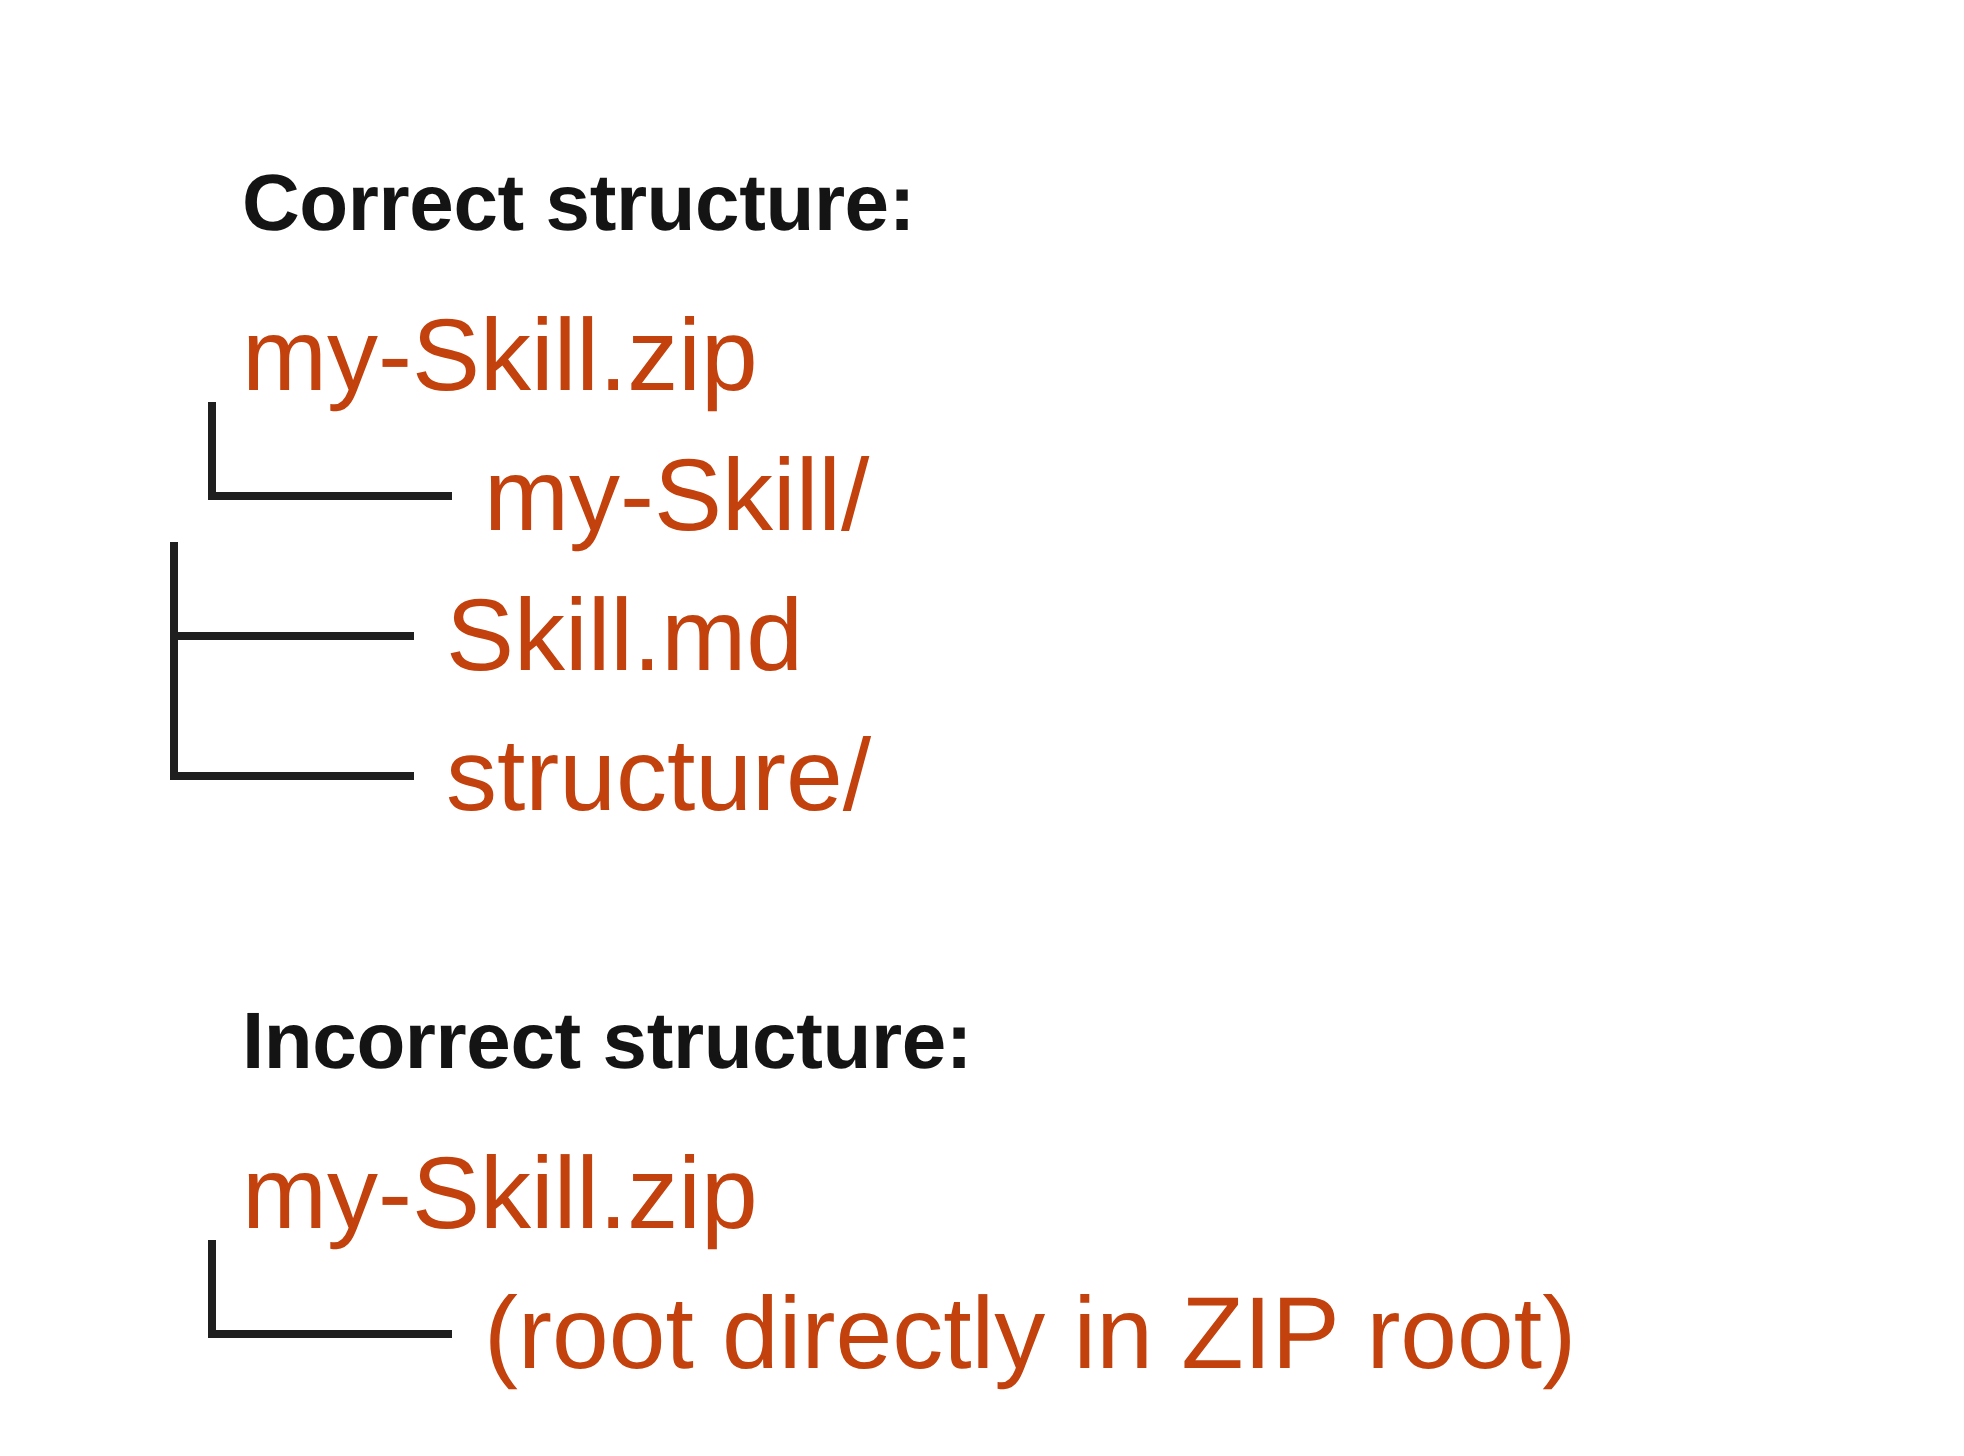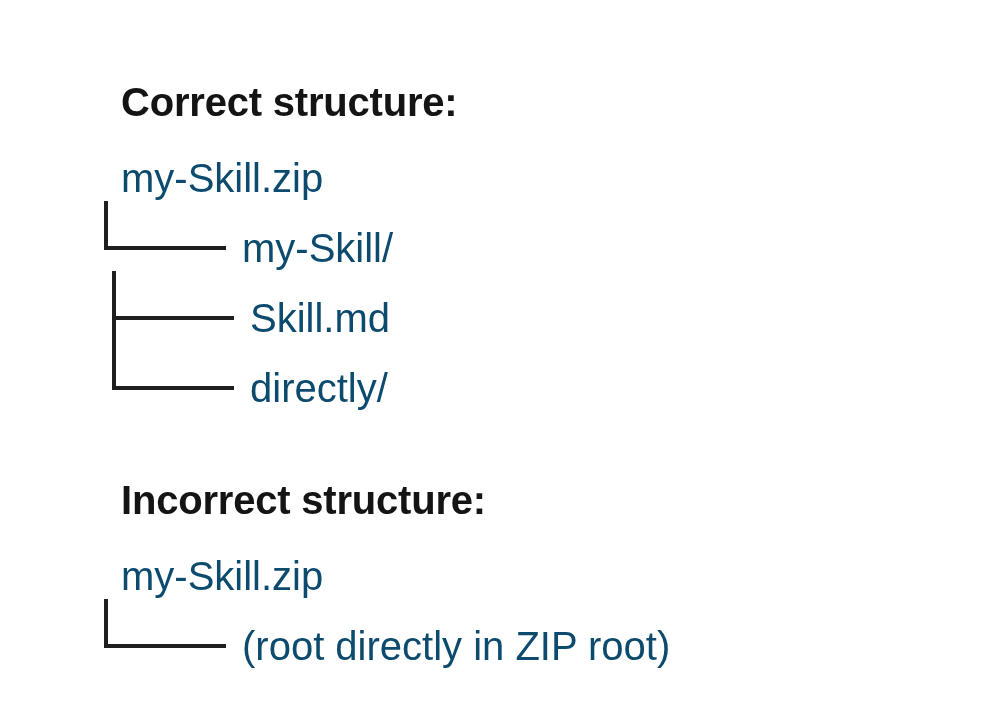--- a/index.html
+++ b/index.html
@@ -26,21 +26,21 @@
     padding: 0;
   }
 
   
   .section {
     position: absolute;
     left: 0;
     width: 982px;
   }
   .section-correct   { top: 38px; margin-top: 40px; }
-  .section-incorrect { top: 476px; }
+  .section-incorrect { top: 497px; }
 
   .section-heading {
     font-size: 40px;
     font-weight: 700;
     line-height: 1.22;
     letter-spacing: -0.2px;
     color: #141414;
     padding-left: 121px;
     margin: 0 0 16px 0;
     white-space: pre;
@@ -50,31 +50,31 @@
   .tree {
     margin: 0;
     padding: 0;
     list-style: none;
   }
 
   .tree-row {
     display: flex;
     align-items: center;
     height: 70px;
-    font-size: 40px;
+    font-size: 51px;
     line-height: 70px;
     font-weight: 400;
-    color: #0c4a6e;
+    color: #c2410c;
     white-space: pre;
   }
 
   
   .tree-row.depth-0 { padding-left: 121px; }
   .tree-row.depth-1 { padding-left: 104px; }
-  .tree-row.depth-2 { padding-left: 112px; }
+  .tree-row.depth-2 { padding-left: 85px; }
 
   
   .connector {
     position: relative;
     display: inline-block;
     width: 126px;
     height: 70px;
     flex: 0 0 126px;
     margin-right: 12px;
   }
@@ -130,21 +130,21 @@
         <span class="node-label">my-Skill/</span>
       </li>
 
       <li class="tree-row depth-2">
         <span class="connector tee"></span>
         <span class="node-label">Skill.md</span>
       </li>
 
       <li class="tree-row depth-2">
         <span class="connector elbow"></span>
-        <span class="node-label">directly/</span>
+        <span class="node-label">structure/</span>
       </li>
 
     </ul>
   </section>
 
   <section class="section section-incorrect">
     <h2 class="section-heading">Incorrect structure:</h2>
 
     <ul class="tree">
 

